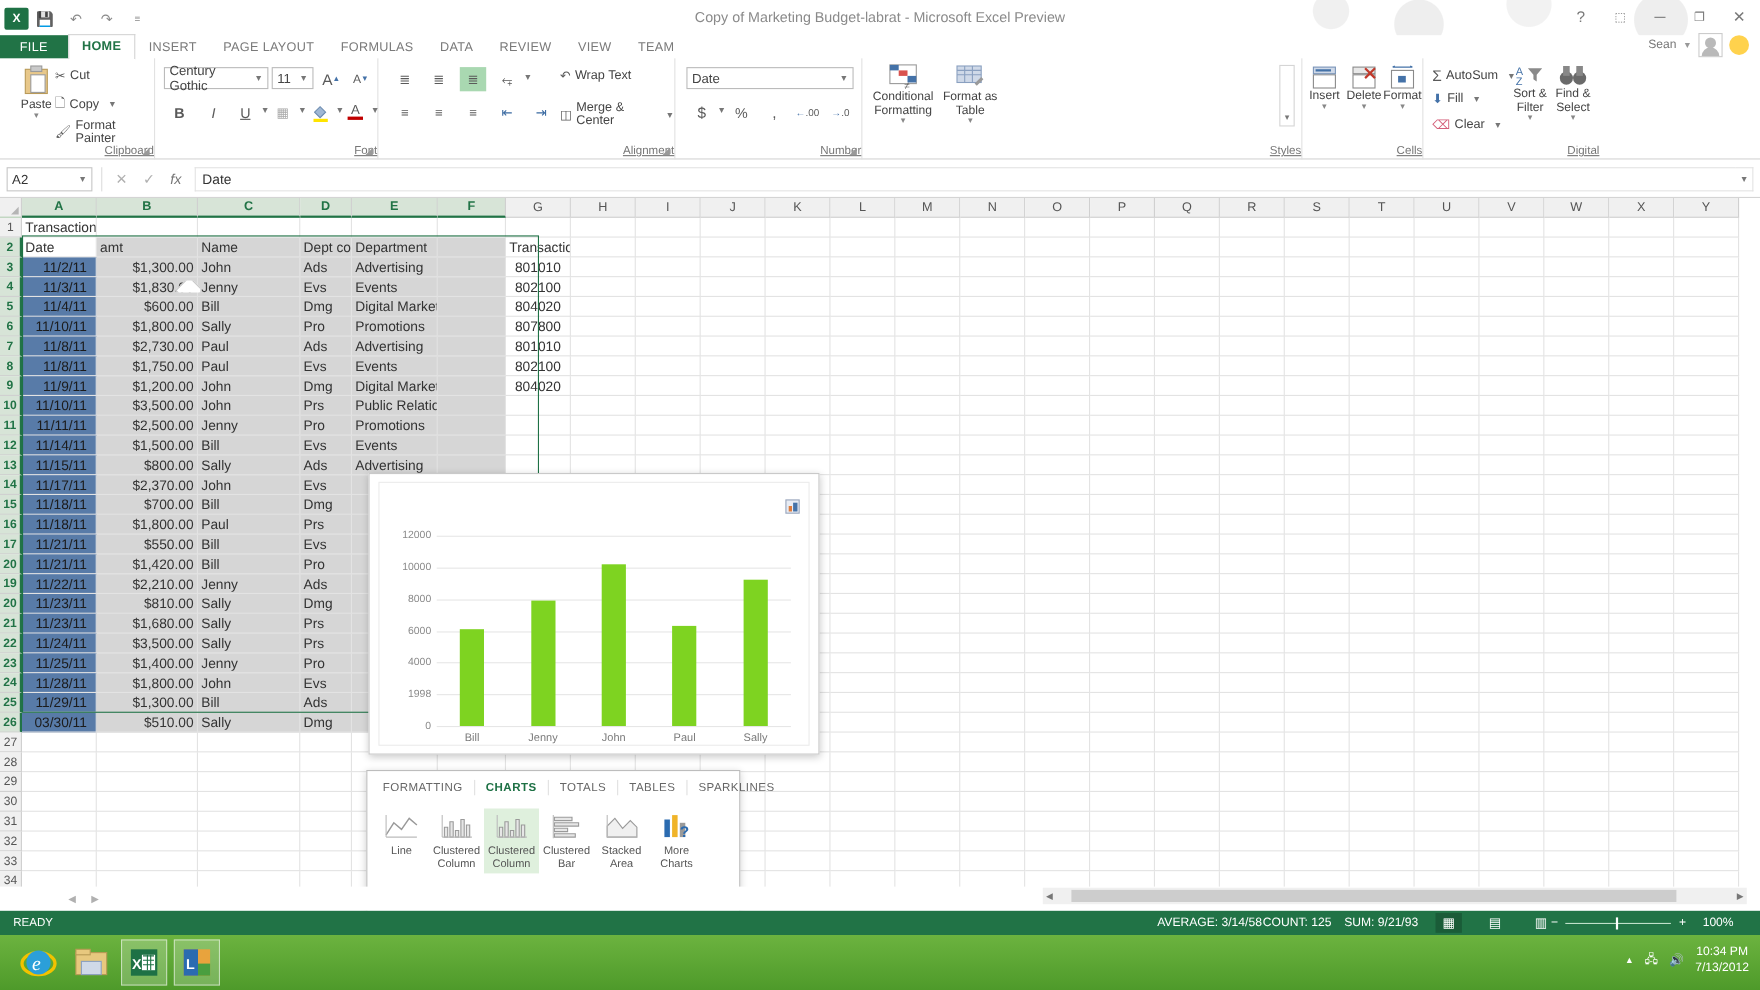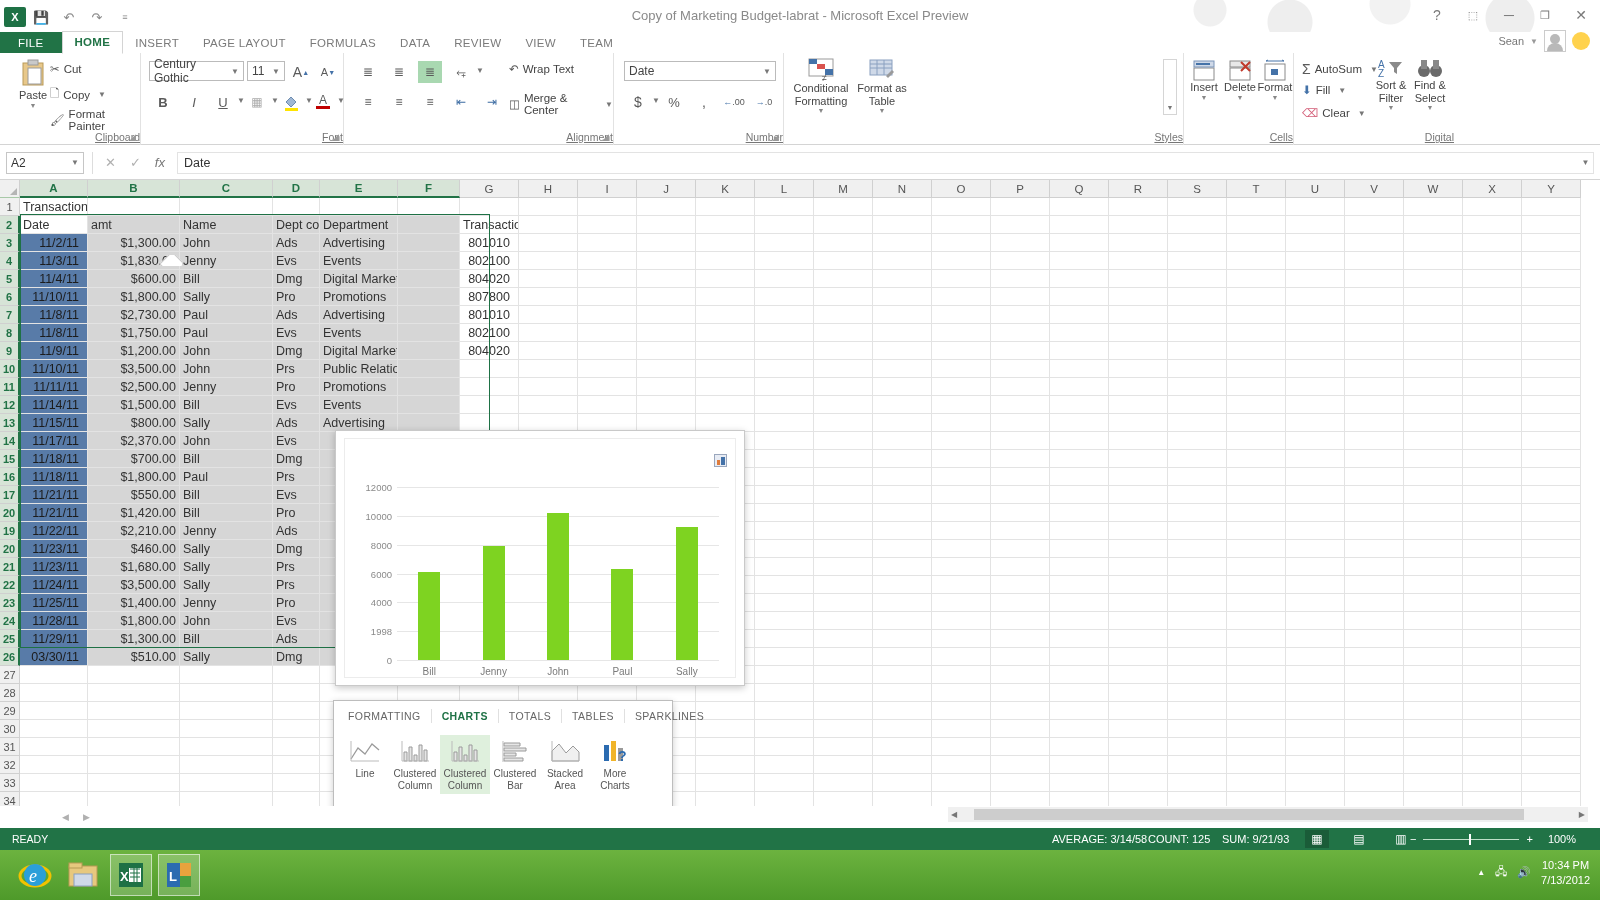--- a/index.html
+++ b/index.html
@@ -961,21 +961,21 @@
         <div class="cell " style="width: 59px;"></div>
         <div class="cell " style="width: 59px;"></div>
         <div class="cell " style="width: 59px;"></div>
         <div class="cell " style="width: 59px;"></div>
         <div class="cell " style="width: 59px;"></div>
         <div class="cell " style="width: 59px;"></div>
         <div class="cell " style="width: 59px;"></div>
       </div>
       <div class="row">
         <div class="cell seldate" style="width: 68px;">11/23/11</div>
-        <div class="cell selgrey num" style="width: 92px;">$460.00</div>
+        <div class="cell selgrey num" style="width: 92px;">$810.00</div>
         <div class="cell selgrey" style="width: 93px;">Sally</div>
         <div class="cell selgrey" style="width: 47px;">Dmg</div>
         <div class="cell selgrey" style="width: 78px;"></div>
         <div class="cell selgrey" style="width: 62px;"></div>
         <div class="cell ctr" style="width: 59px;"></div>
         <div class="cell " style="width: 59px;"></div>
         <div class="cell " style="width: 59px;"></div>
         <div class="cell " style="width: 59px;"></div>
         <div class="cell " style="width: 59px;"></div>
         <div class="cell " style="width: 59px;"></div>

